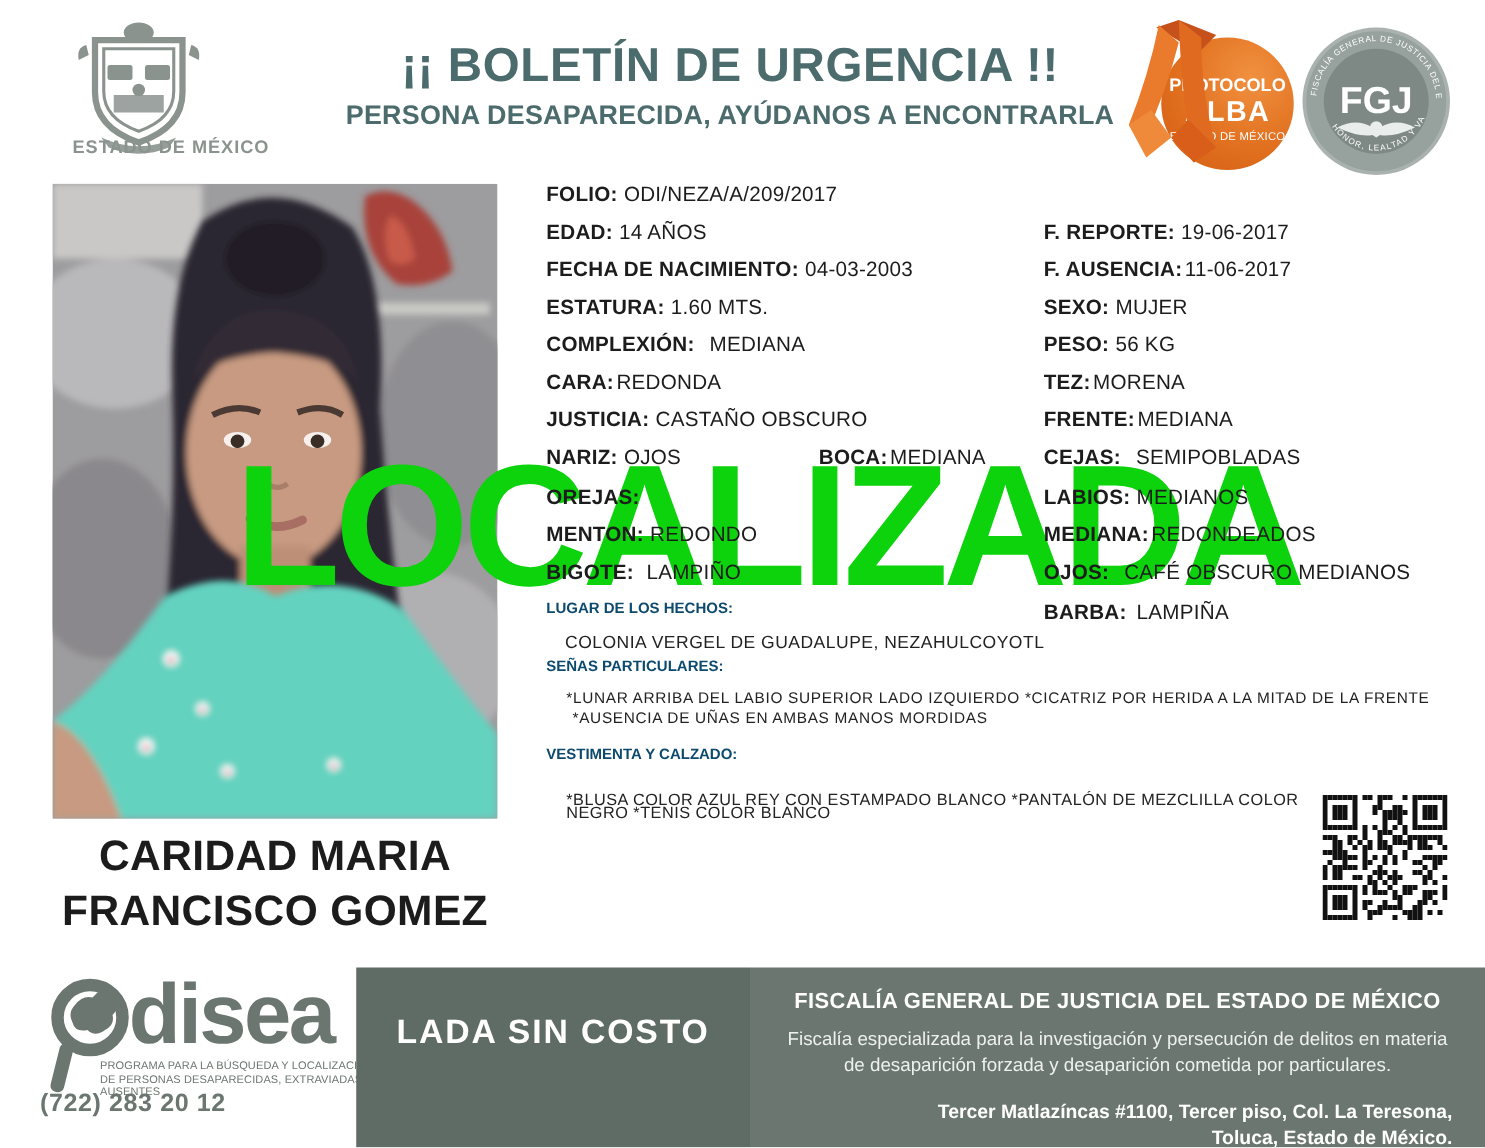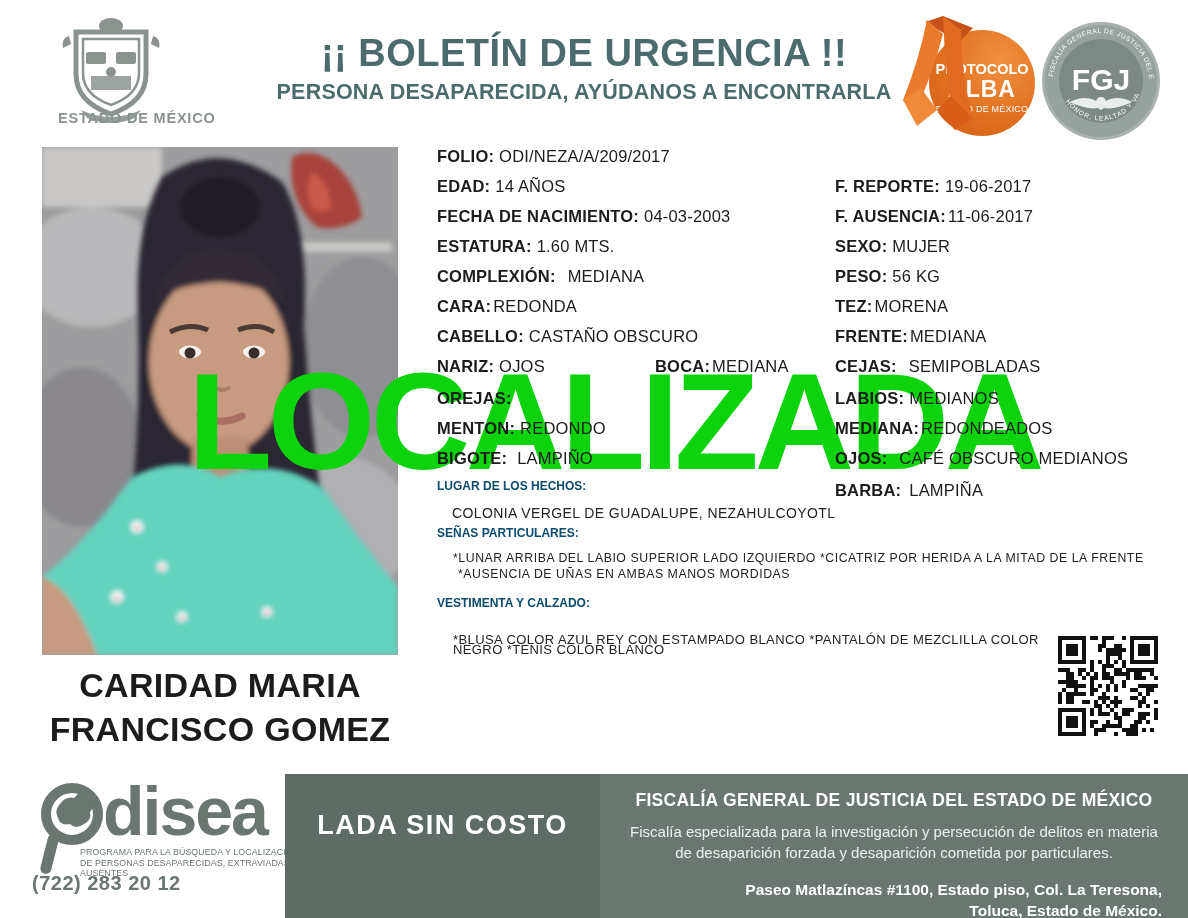--- a/index.html
+++ b/index.html
@@ -190,21 +190,21 @@
   </div>
 
   <div class="overlay">LOCALIZADA</div>
 
   <div class="row" style="left:437px;top:147px"><span class="lbl">FOLIO:</span><span class="val">ODI/NEZA/A/209/2017</span></div>
   <div class="row" style="left:437px;top:177px"><span class="lbl">EDAD:</span><span class="val">14 AÑOS</span></div>
   <div class="row" style="left:437px;top:207px"><span class="lbl">FECHA DE NACIMIENTO:</span><span class="val">04-03-2003</span></div>
   <div class="row" style="left:437px;top:237px"><span class="lbl">ESTATURA:</span><span class="val">1.60 MTS.</span></div>
   <div class="row" style="left:437px;top:267px"><span class="lbl">COMPLEXIÓN:</span><span class="val" style="margin-left:12px">MEDIANA</span></div>
   <div class="row" style="left:437px;top:297px"><span class="lbl">CARA:</span><span class="val" style="margin-left:2px">REDONDA</span></div>
-  <div class="row" style="left:437px;top:327px"><span class="lbl">CABELLO:</span><span class="val">CASTAÑO OBSCURO</span></div>
+  <div class="row" style="left:437px;top:327px"><span class="lbl">JUSTICIA:</span><span class="val">CASTAÑO OBSCURO</span></div>
   <div class="row" style="left:437px;top:357px"><span class="lbl">NARIZ:</span><span class="val">OJOS</span></div>
   <div class="row" style="left:655px;top:357px"><span class="lbl">BOCA:</span><span class="val" style="margin-left:2px">MEDIANA</span></div>
   <div class="row" style="left:437px;top:389px"><span class="lbl">OREJAS:</span><span class="val"></span></div>
   <div class="row" style="left:437px;top:419px"><span class="lbl">MENTON:</span><span class="val">REDONDO</span></div>
   <div class="row" style="left:437px;top:449px"><span class="lbl">BIGOTE:</span><span class="val" style="margin-left:10px">LAMPIÑO</span></div>
 
   <div class="row" style="left:835px;top:177px"><span class="lbl">F. REPORTE:</span><span class="val">19-06-2017</span></div>
   <div class="row" style="left:835px;top:207px"><span class="lbl">F. AUSENCIA:</span><span class="val" style="margin-left:2px">11-06-2017</span></div>
   <div class="row" style="left:835px;top:237px"><span class="lbl">SEXO:</span><span class="val">MUJER</span></div>
   <div class="row" style="left:835px;top:267px"><span class="lbl">PESO:</span><span class="val">56 KG</span></div>
@@ -550,18 +550,18 @@
   <div class="odisea-phone">(722) 283 20 12</div>
 
   <div class="footer-gray1">
     <div class="lada-label">LADA SIN COSTO</div>
   </div>
 
   <div class="footer-gray2">
     <div class="f-title">FISCALÍA GENERAL DE JUSTICIA DEL ESTADO DE MÉXICO</div>
     <div class="f-desc">Fiscalía especializada para la investigación y persecución de delitos en materia de desaparición forzada y desaparición cometida por particulares.</div>
     <div class="f-addr">
-      <div>Paseo Matlazíncas #1100, Estado piso, Col. La Teresona,</div>
+      <div>Tercer Matlazíncas #1100, Tercer piso, Col. La Teresona,</div>
       <div>Toluca, Estado de México.</div>
     </div>
   </div>
 
 </div>
 
 </body></html>

